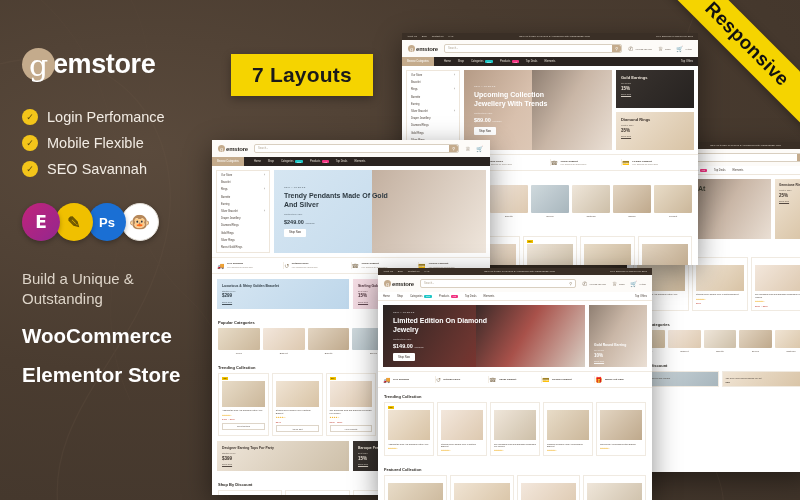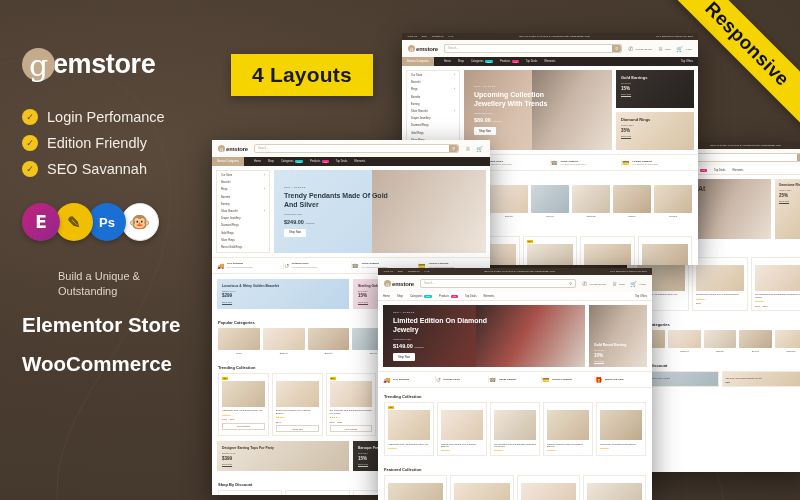--- a/index.html
+++ b/index.html
@@ -52,21 +52,21 @@
   }
   .ic-elementor { background: linear-gradient(135deg,#c2237a,#92278f); }
   .ic-editor { background: #f0c000; }
   .ic-ps { background: #1a6fd4; text-align: right; }
   .ic-mail { background: #fff; border: 1px solid #e2ddd5; }
   .ic-woo { background: #a46497; }
   .ic-wp { background: #f3f3f3; border: 2px solid #fff; }
   .ic-refresh { background: #ef4b23; }
 
   .tagline { margin-top: 28px; }
-  .tag-sub { font-size: 11px; color: #ded5c9; line-height: 1.35; margin-left: 36px; }
+  .tag-sub { font-size: 15px; color: #ded5c9; line-height: 1.35; }
   .tag-main { margin-top: 13px; font-size: 20.5px; font-weight: 700; color: #fff; line-height: 1.28; }
 
   
   .badge-layouts {
     position: absolute; left: 231px; top: 54px;
     background: #f5d400; color: #1a1a1a;
     font-size: 21px; font-weight: 700;
     padding: 9px 21px; letter-spacing: .2px;
     box-shadow: 0 3px 9px rgba(0,0,0,.3);
   }
@@ -223,21 +223,21 @@
       <div class="logo-text">emstore</div>
     </div>
 
     <div class="features">
       <div class="feature">
         <span class="check">✓</span>
         <span class="feature-label">Login Perfomance</span>
       </div>
       <div class="feature">
         <span class="check">✓</span>
-        <span class="feature-label">Edition Friendly</span>
+        <span class="feature-label">Mobile Flexible</span>
       </div>
       <div class="feature">
         <span class="check">✓</span>
         <span class="feature-label">SEO Savannah</span>
       </div>
     </div>
 
     <div class="icons">
       <div class="icon-row">
         <div class="ic ic-elementor" style="z-index:4">
@@ -251,26 +251,26 @@
         </div>
         <div class="ic ic-mail" style="z-index:1">
           <span style="font-size:17px">🐵</span>
         </div>
       </div>
     </div>
 
     <div class="tagline">
       <div class="tag-sub">Build a Unique &amp;</div>
       <div class="tag-sub">Outstanding</div>
+      <div class="tag-main">WooCommerce</div>
       <div class="tag-main">Elementor Store</div>
-      <div class="tag-main">WooCommerce</div>
     </div>
   </div>
 
-  <div class="badge-layouts">4 Layouts</div>
+  <div class="badge-layouts">7 Layouts</div>
   <div class="ribbon">Responsive</div>
 
   <div class="mock m1">
     <div class="topbar">
       <span>About Us</span>
       <span>Blog</span>
       <span>Contact Us</span>
       <span>FAQ</span>
       <span class="mid">Save up to 35% on all Toys &amp; Accessories with “GETDISC35” code</span>
       <span>Free Shipping on orders over $100</span>

